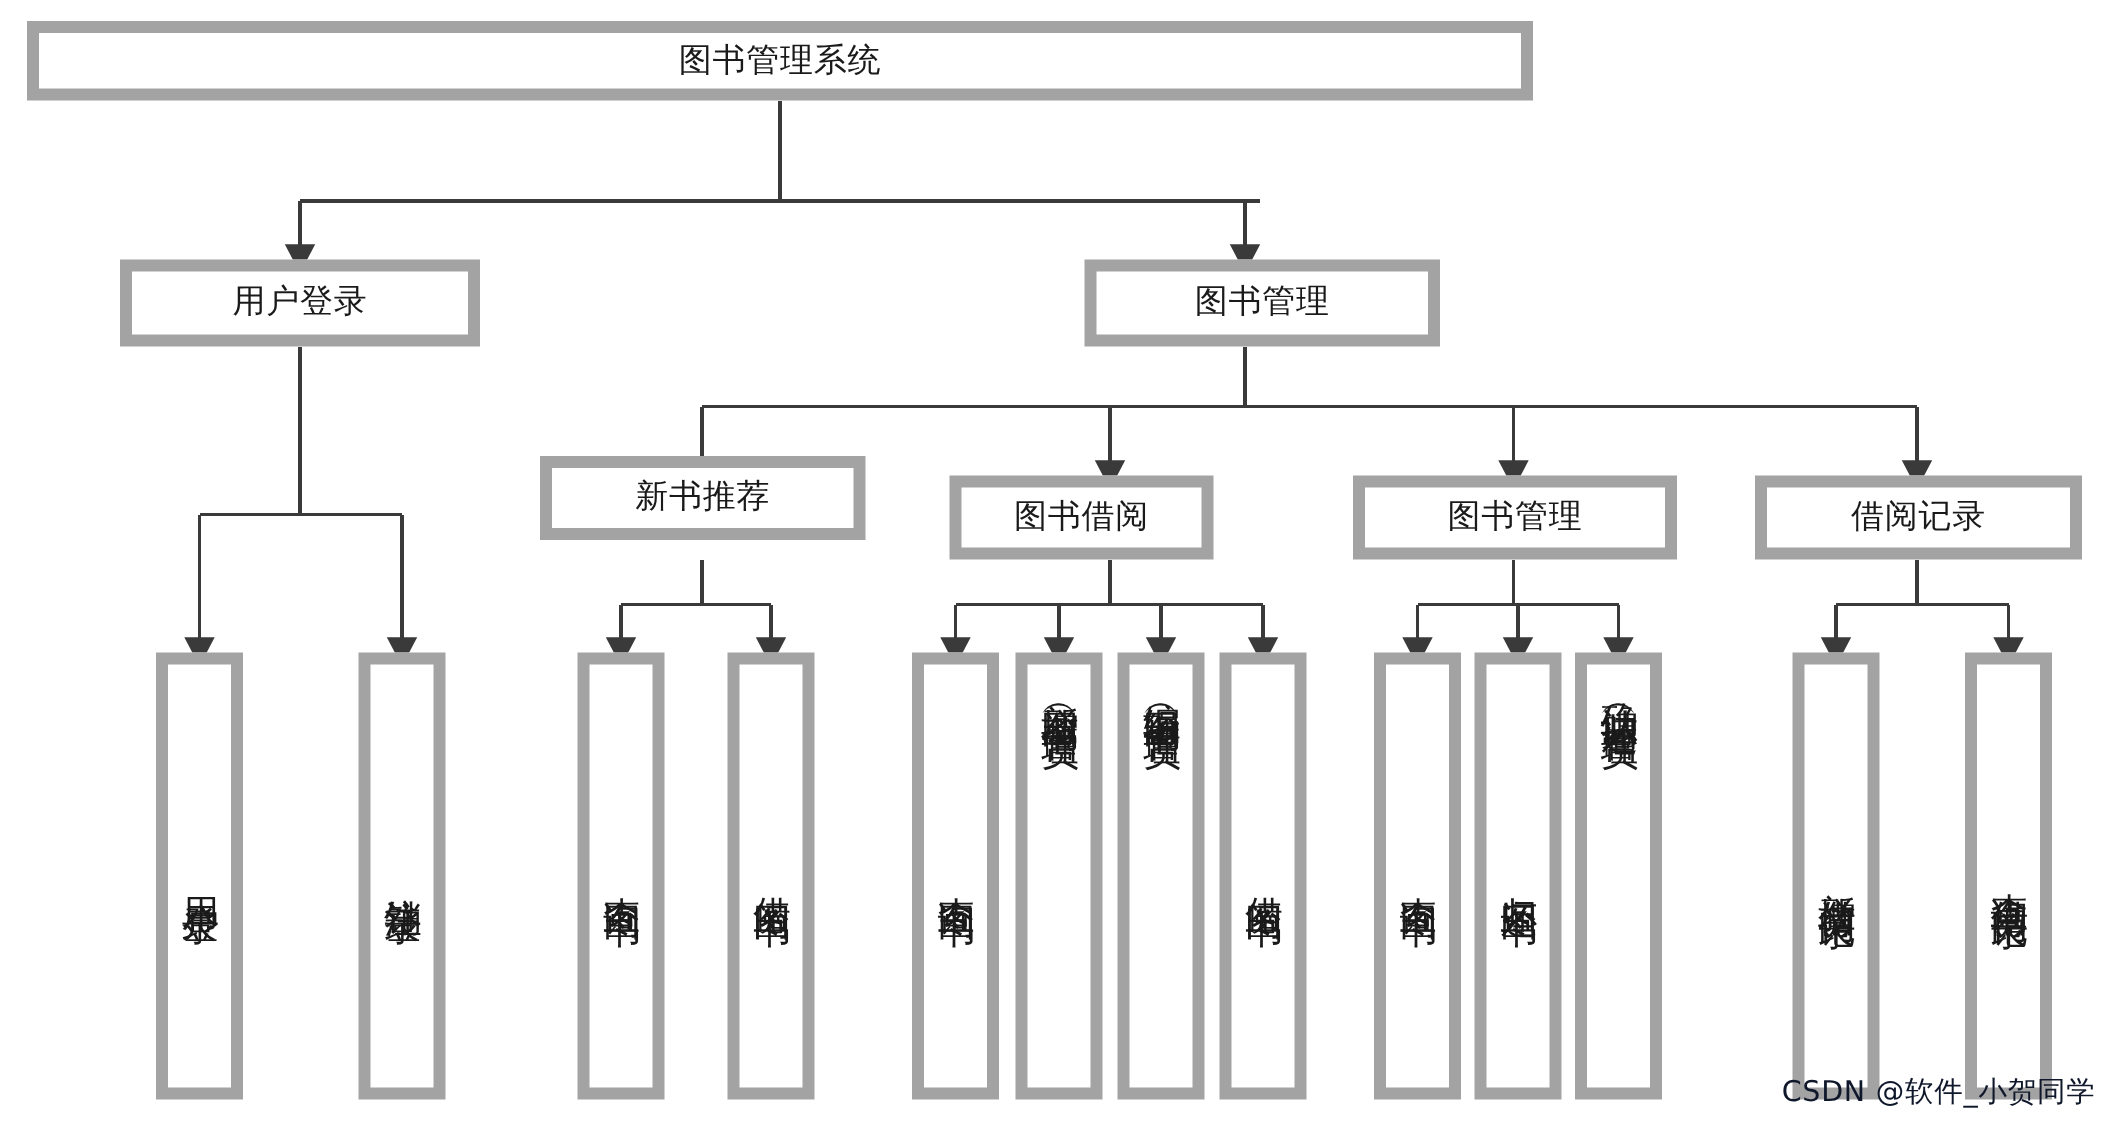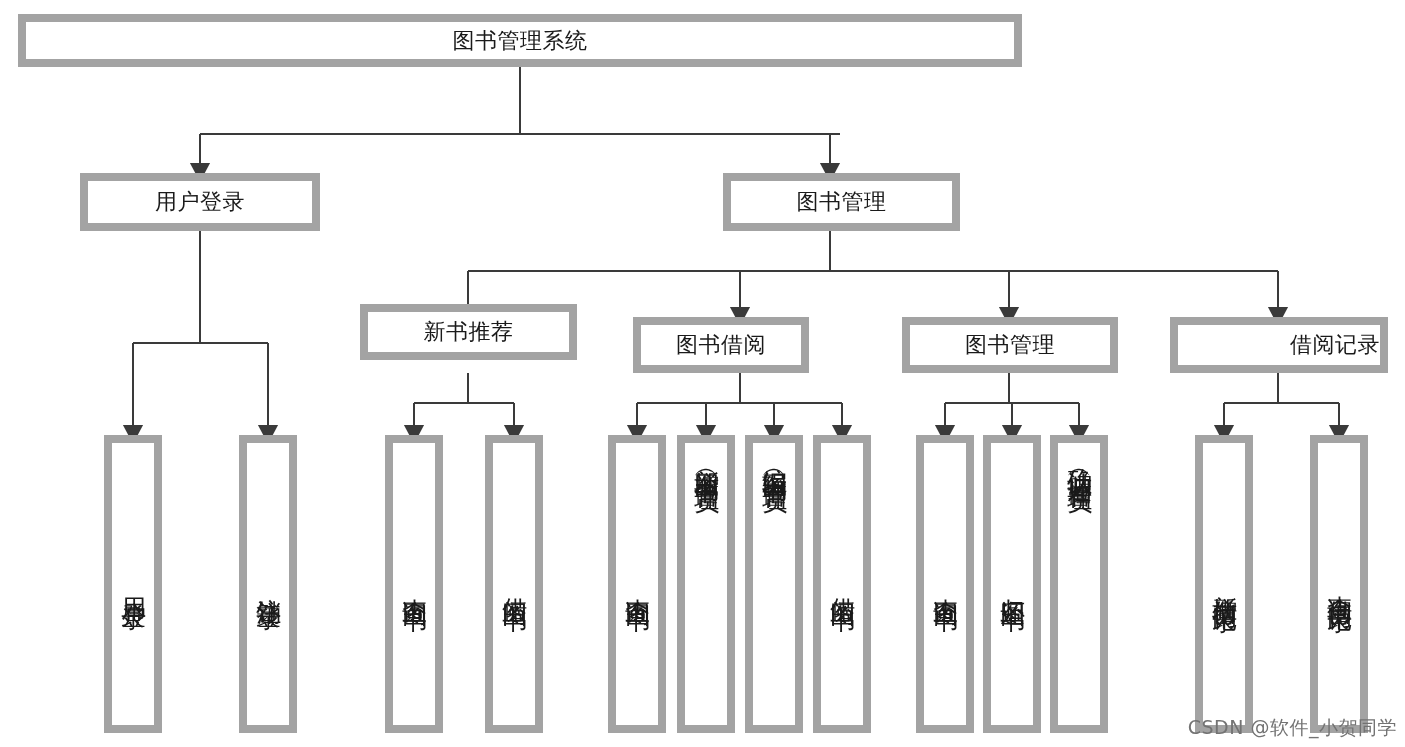--- a/index.html
+++ b/index.html
@@ -59,21 +59,21 @@
   }
   .node-vertical.v-center {
     align-items: center;
     padding-top: 0;
   }
   #watermark {
     position: absolute;
     right: 8px;
     bottom: 6px;
     font-size: 19px;
-    color: #737373;
+    color: #0f172a;
     letter-spacing: 0.5px;
     user-select: none;
     white-space: nowrap;
   }
 </style>
 </head>
 <body>
 
 <div id="diagram-root">
 
@@ -144,21 +144,21 @@
   </div>
 
   <div class="node-box node-horizontal" style="left:633px; top:317px; width:176px; height:56px;">
     <span class="node-label">图书借阅</span>
   </div>
 
   <div class="node-box node-horizontal" style="left:902px; top:317px; width:216px; height:56px;">
     <span class="node-label">图书管理</span>
   </div>
 
-  <div class="node-box node-horizontal" style="left:1170px; top:317px; width:218px; height:56px;justify-content:flex-end;">
+  <div class="node-box node-horizontal" style="left:1170px; top:317px; width:218px; height:56px;">
     <span class="node-label">借阅记录</span>
   </div>
 
   <div class="node-box node-vertical v-center" style="left:104px; top:435px; width:58px; height:298px;">
     <span class="node-label">用户登录</span>
   </div>
 
   <div class="node-box node-vertical v-center" style="left:239px; top:435px; width:58px; height:298px;">
     <span class="node-label">注销登录</span>
   </div>

